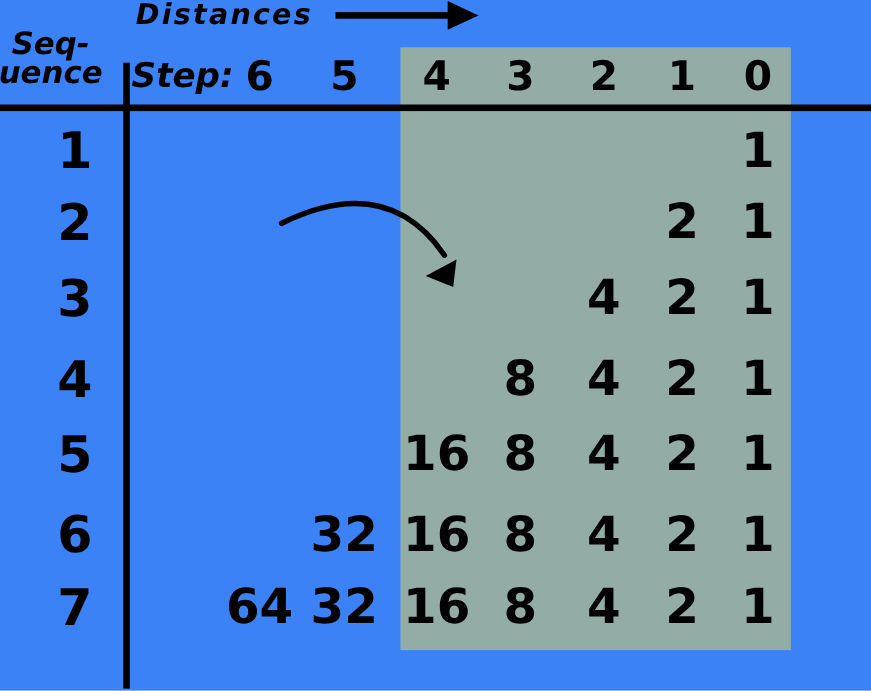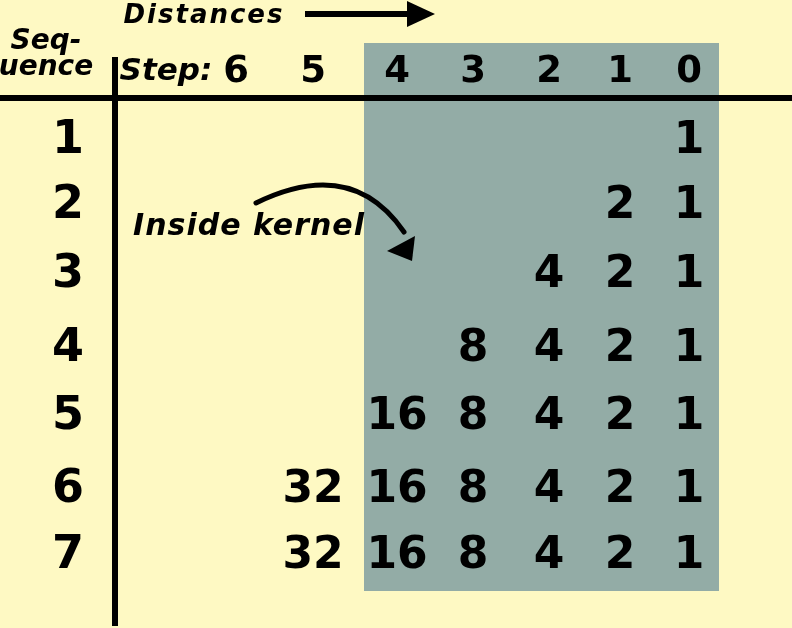--- a/index.html
+++ b/index.html
@@ -1,19 +1,19 @@
 <!DOCTYPE html>
 <html><head>
 <meta charset="utf-8">
 <style>
   html,body{margin:0;padding:0;background:#ffffff;}
   .canvas{
     position:relative;
     width:792px;height:628px;
-    background:#fef9c3;
+    background:#3b82f6;
     overflow:hidden;
     font-family:"DejaVu Sans", sans-serif;
     color:#000;
   }
   
   .kernel-rect{
     position:absolute;
     left:364px;top:43px;width:355px;height:548px;
     background:#93aca6;
   }
@@ -122,26 +122,26 @@
   <span class="pos cell r5 c1">2</span>
   <span class="pos cell r5 c0">1</span>
 
   <span class="pos cell r6 c5">32</span>
   <span class="pos cell r6 c4">16</span>
   <span class="pos cell r6 c3">8</span>
   <span class="pos cell r6 c2">4</span>
   <span class="pos cell r6 c1">2</span>
   <span class="pos cell r6 c0">1</span>
 
+  <span class="pos cell r7 c6">64</span>
   <span class="pos cell r7 c5">32</span>
   <span class="pos cell r7 c4">16</span>
   <span class="pos cell r7 c3">8</span>
   <span class="pos cell r7 c2">4</span>
   <span class="pos cell r7 c1">2</span>
   <span class="pos cell r7 c0">1</span>
 
-  <div class="kernel-label">Inside kernel</div>
   <svg class="curve-arrow" viewBox="0 0 792 628" xmlns="http://www.w3.org/2000/svg">
     <path d="M 256 203 Q 352 156 404 232" fill="none" stroke="#000" stroke-width="5" stroke-linecap="round"></path>
     <polygon points="415,236 412,261 387,251" fill="#000"></polygon>
   </svg>
 
 </div>
 
 </body></html>

